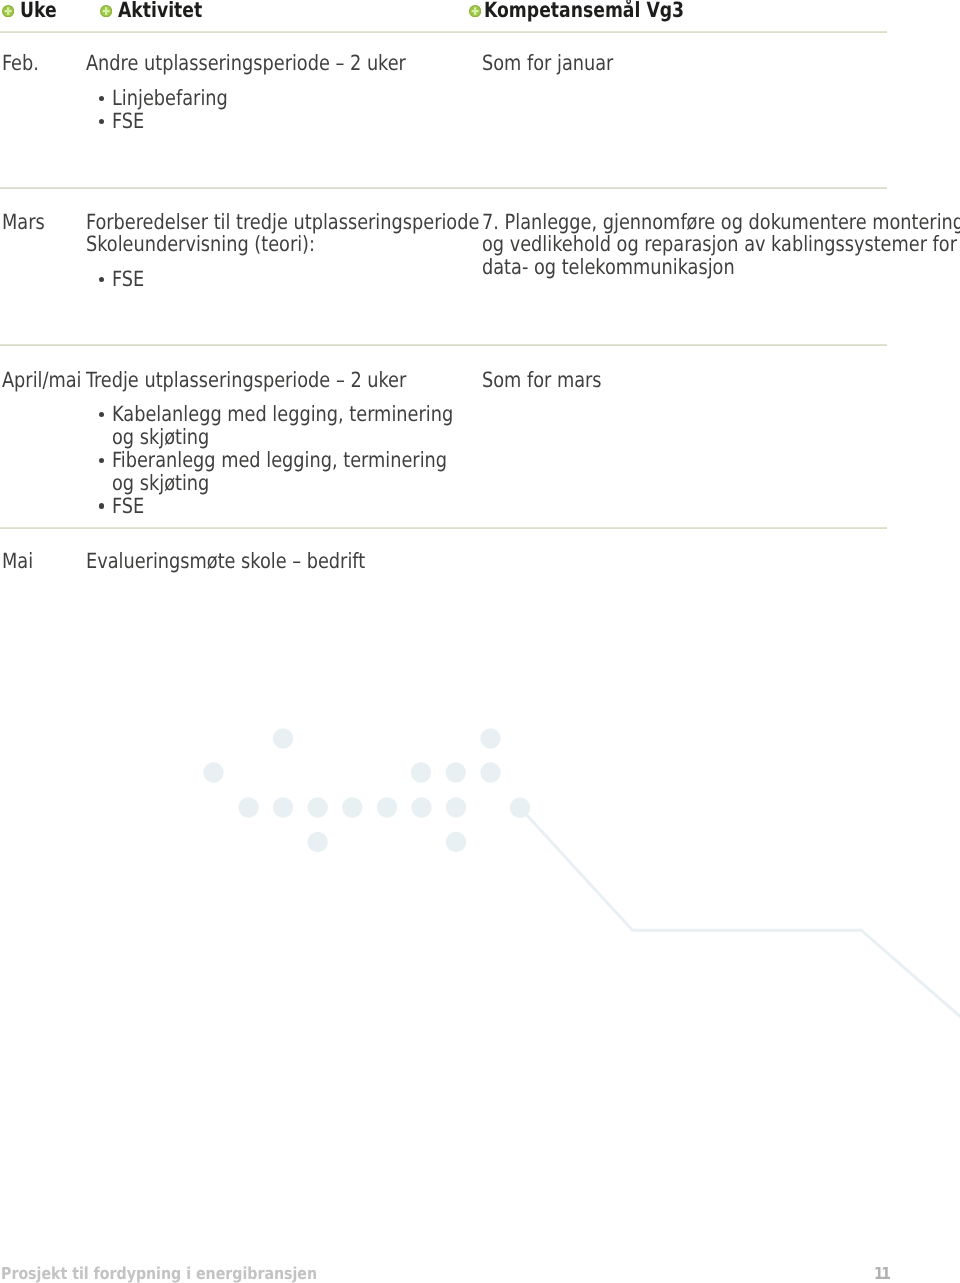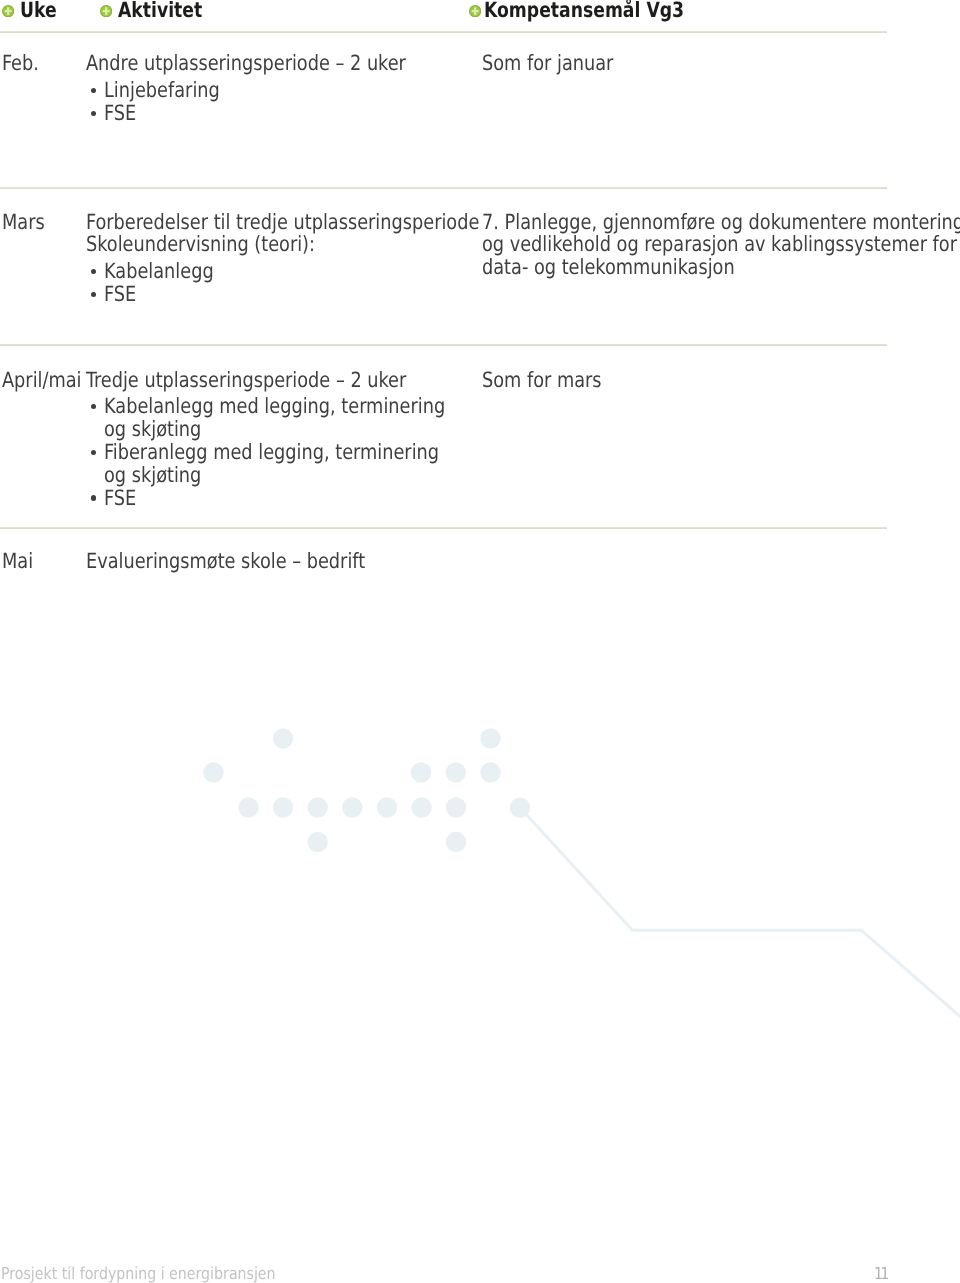--- a/index.html
+++ b/index.html
@@ -42,29 +42,29 @@
   .row-0{top:52.4px;}
   .row-1{top:210.5px;}
   .row-2{top:368.5px;}
   .row-3{top:549.5px;}
   .cell{position:absolute;top:0;color:#3f3f3e;font-size:21px;letter-spacing:0;}
   .c-week{left:2px;width:90px;}
   .c-act{left:86px;width:380px;}
   .c-goal{left:482px;width:430px;}
   .tline{height:22.9px;line-height:22.9px;white-space:nowrap;
          transform:scaleX(0.938);transform-origin:0 0;}
-  ul.blist{margin:4px;padding:0;list-style:none;}
+  ul.blist{margin:12px;padding:0;list-style:none;}
   ul.blist li{position:relative;padding-left:13.6px;}
   .bdot{position:absolute;left:0.1px;top:0;width:15px;height:22.9px;
         line-height:22.9px;font-size:0;color:#3f3f3e;}
   .bdot::before{content:"";position:absolute;left:1.1px;top:8.4px;
         width:5.2px;height:5.2px;border-radius:50%;background:#3f3f3e;}
 
   
-  .footer{position:absolute;left:0;top:1262px;width:960px;height:21px;z-index:2;}
+  .footer{position:absolute;left:0;top:1262px;width:960px;height:21px;z-index:2;font-weight:bold;}
   .foot-text{position:absolute;left:0.5px;top:1px;font-size:16.5px;line-height:21px;
              color:#c3c3c3;letter-spacing:0;white-space:nowrap;
              transform:scaleX(0.955);transform-origin:0 0;}
   .foot-num{position:absolute;left:873.5px;top:1px;font-size:16.5px;line-height:21px;
             color:#b1b1b1;letter-spacing:-2.6px;white-space:nowrap;
             transform:scaleX(0.94);transform-origin:0 0;}
 </style>
 </head>
 <body>
 
@@ -153,24 +153,20 @@
   <div class="row row-1">
     <div class="cell c-week">
       <div class="tline">Mars</div>
     </div>
     <div class="cell c-act">
       <div class="tline">Forberedelser til tredje utplasseringsperiode</div>
       <div class="tline">Skoleundervisning (teori):</div>
       <ul class="blist">
         <li>
           <span class="bdot"></span>
-          <div class="tline">Kabelanlegg</div>
-        </li>
-        <li>
-          <span class="bdot"></span>
           <div class="tline">FSE</div>
         </li>
       </ul>
     </div>
     <div class="cell c-goal">
       <div class="tline">7. Planlegge, gjennomføre og dokumentere montering</div>
       <div class="tline">og vedlikehold og reparasjon av kablingssystemer for</div>
       <div class="tline">data- og telekommunikasjon</div>
     </div>
   </div>

